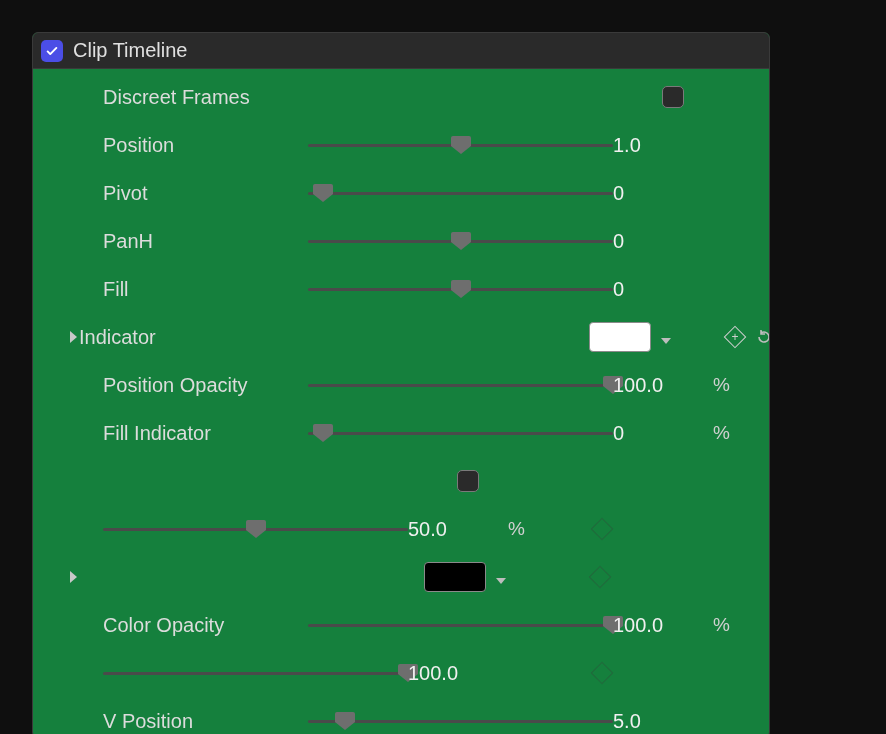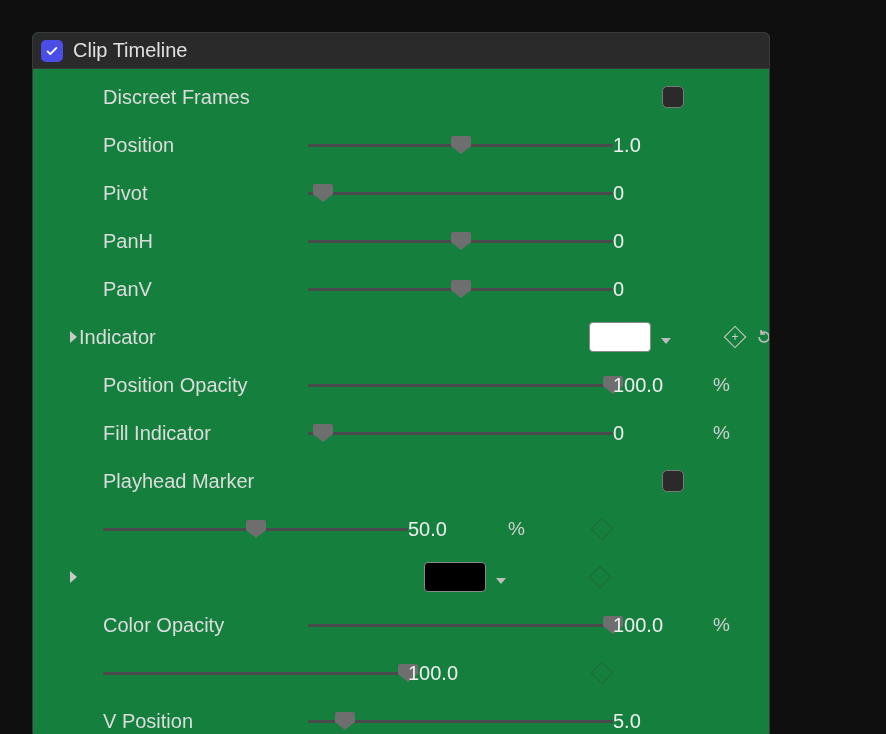--- a/index.html
+++ b/index.html
@@ -251,21 +251,21 @@
         </div>
       </div>
       <div class="value-col">0</div>
       <div class="key-col">
           <div class="key-diamond dim"></div>
         </div>
     </div>
 
     <div class="row">
       <div class="no-disclosure"></div>
-      <div class="label">PanV</div>
+      <div class="label">Fill</div>
       <div class="control-area">
         <div class="slider-track">
           <div class="slider-thumb" style="left:50%">
             <svg viewBox="0 0 22 22">
                 <path d="M3 2 h16 a2 2 0 0 1 2 2 v8 l-10 8 l-10 -8 v-8 a2 2 0 0 1 2 -2 z" fill="#6e6e6e"></path>
               </svg>
           </div>
         </div>
       </div>
       <div class="value-col">0</div>
@@ -343,21 +343,20 @@
         <span>0</span>
         <span class="unit">%</span>
       </div>
       <div class="key-col">
           <div class="key-diamond dim"></div>
         </div>
     </div>
 
     <div class="row">
       <div class="no-disclosure"></div>
-      <div class="label">Playhead Marker</div>
       <div class="control-area"></div>
       <div class="value-col">
         <div class="checkbox"></div>
       </div>
       <div class="key-col"></div>
     </div>
 
     <div class="row">
       <div class="no-disclosure"></div>
       <div class="control-area">

